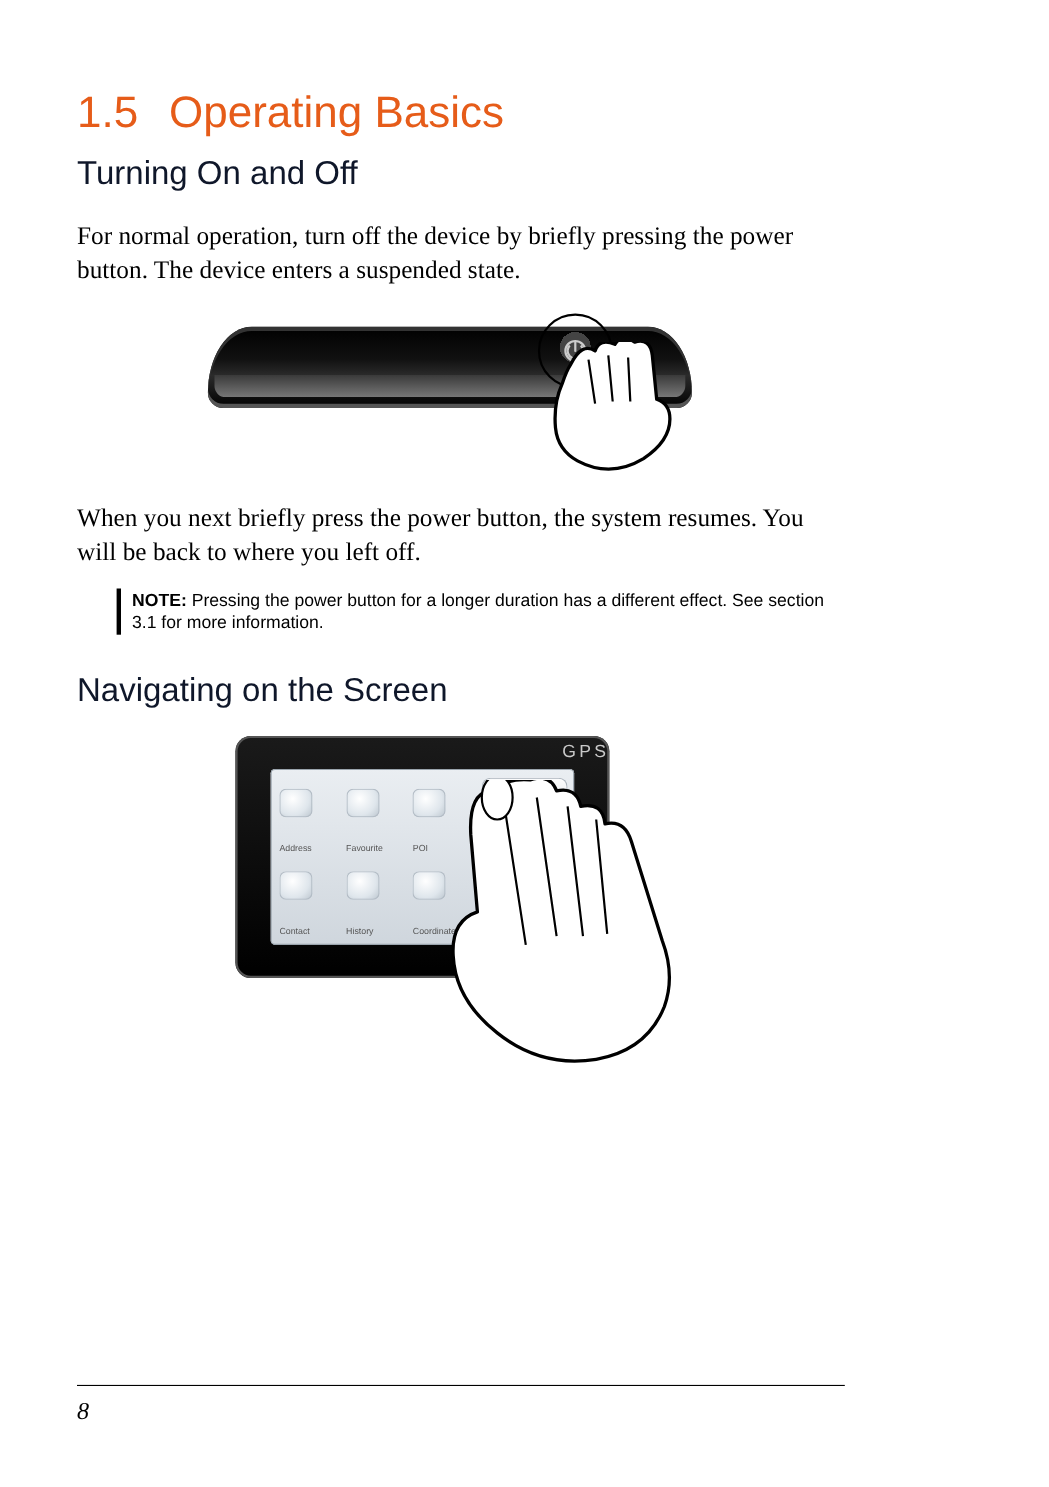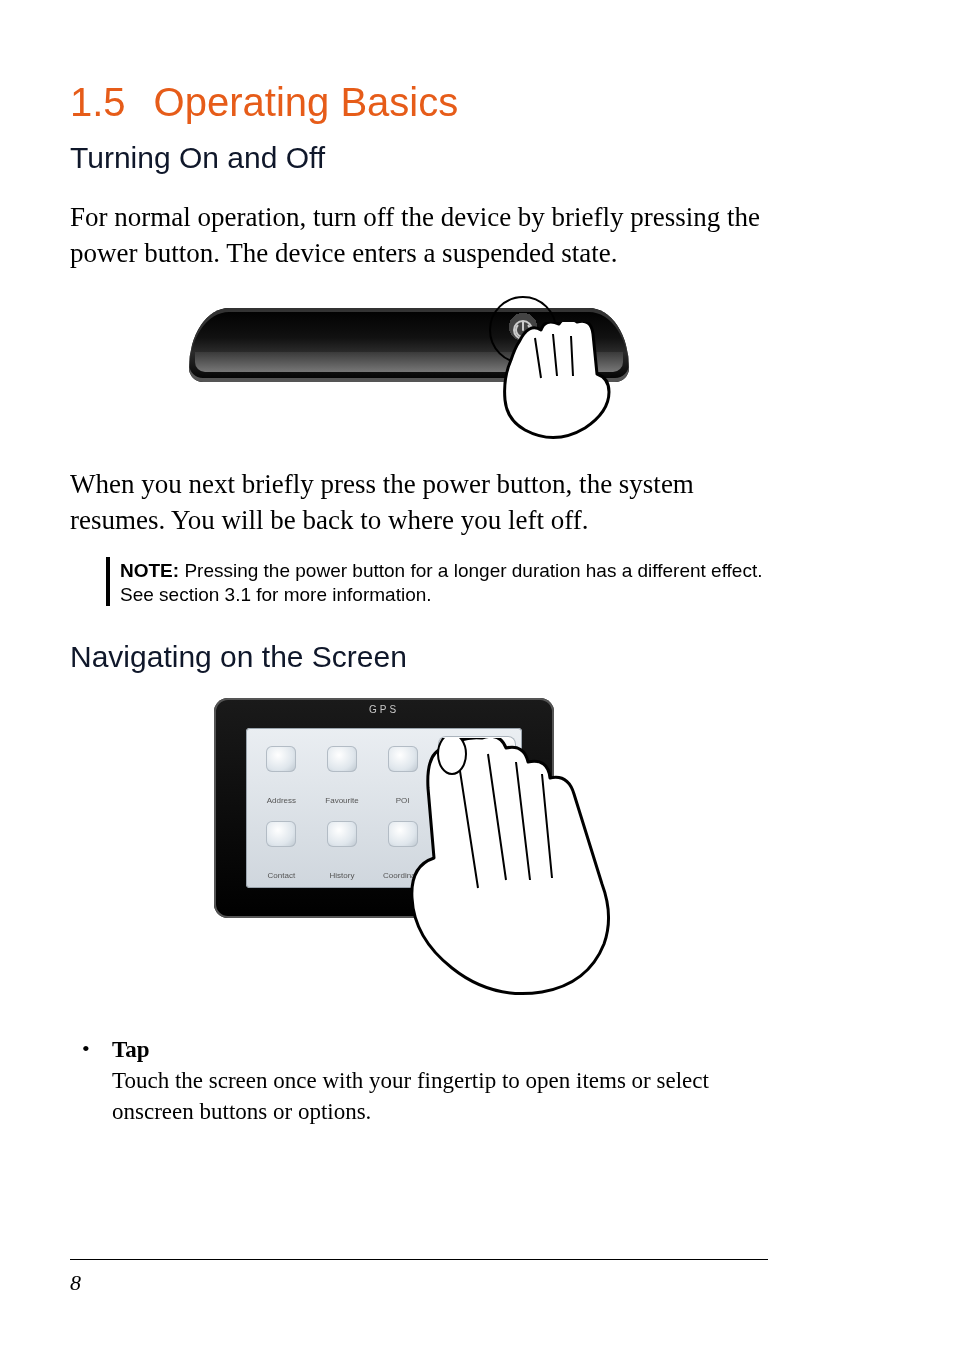--- a/index.html
+++ b/index.html
@@ -28,35 +28,35 @@
   }
   h1.section-heading .num { margin-right: 28px; }
   h2.subheading {
     font-family: Arial, Helvetica, sans-serif;
     font-weight: 400;
     color: #0f172a;
     font-size: 30px;
     margin: 0 0 24px 0;
   }
   p.body {
-    font-size: 27px;
+    font-size: 23px;
     line-height: 1.35;
     margin: 0 0 18px 0;
     font-family: Liberation Serif, serif;
   }
   .fig {
     display: flex;
     justify-content: center;
     margin: 14px 0 26px 0;
   }
   .note-block {
     display: flex;
     margin: 0 0 34px 36px;
     font-family: Arial, Helvetica, sans-serif;
-    font-size: 19px;
+    font-size: 16px;
     line-height: 1.25;
   }
   .note-bar {
     width: 4px;
     background: #000;
     margin-right: 10px;
     flex: 0 0 4px;
   }
   .note-text { padding-top: 2px; }
   ul.actions {
@@ -139,24 +139,24 @@
   .gps .frame {
     position: absolute;
     left: 0; top: 0;
     width: 340px; height: 220px;
     background: linear-gradient(#1a1a1a, #000);
     border-radius: 14px;
     box-shadow: inset 0 0 0 2px #555;
   }
   .gps .frame .topbar {
     position:absolute; left:0; right:0; top:6px; height:20px;
-    text-align:center;
+    text-align:right;
     color:#c9c9c9;
     font-family: Arial, sans-serif;
-    font-size:10px;
+    font-size:16px;
     letter-spacing:3px;
   }
   .gps .frame .botlogo {
     position:absolute; left:0; right:0; bottom:6px; height:18px;
     text-align:right; color:#ddd;
     font-family: Arial, sans-serif; font-size:11px; font-style:italic;
   }
   .gps .screen {
     position: absolute;
     left: 32px; top: 30px;
@@ -167,21 +167,21 @@
   }
   .gps .grid {
     position:absolute; left:8px; top:8px;
     width: 176px; height: 144px;
     display:grid;
     grid-template-columns: repeat(3, 1fr);
     grid-template-rows: repeat(2, 1fr);
     gap: 6px 6px;
   }
   .gps .tile {
-    display:flex; flex-direction:column; align-items:center; justify-content:flex-end;
+    display:flex; flex-direction:column; justify-content:flex-end;
     font-family: Arial, sans-serif;
     font-size: 8px; color:#555;gap:20px;
   }
   .gps .tile .ico {
     width: 30px; height: 26px;
     background: radial-gradient(circle at 40% 35%, #fff, #dfe6ec 60%, #b9c3cc);
     border-radius: 6px;
     margin-bottom: 4px;
     box-shadow: inset 0 0 0 1px #b3bcc5;
   }
@@ -304,23 +304,17 @@
         <div class="botlogo">mio</div>
       </div>
       <svg class="hand2" viewBox="0 0 250 280">
         <path d="M60 10 q-18 4 -16 40 l6 70 q-24 8 -22 40 q2 40 40 70 q40 32 90 24 q46 -8 62 -48 q10 -28 -2 -60 l-28 -90 q-6 -20 -24 -16 q-2 -20 -22 -16 q-4 -18 -22 -14 q-6 -16 -24 -10 q-20 -2 -38 10 z" fill="#fff" stroke="#000" stroke-width="3" stroke-linejoin="round"></path>
         <path d="M74 20 l20 130 M104 16 l18 126 M132 24 l14 118 M158 36 l10 104" fill="none" stroke="#000" stroke-width="2"></path>
         <ellipse cx="68" cy="16" rx="14" ry="20" fill="#fff" stroke="#000" stroke-width="2"></ellipse>
       </svg>
     </div>
   </div>
 
-  <ul class="actions">
-    <li>
-      <span class="term">Tap</span>
-      <span>Touch the screen once with your fingertip to open items or select onscreen buttons or options.</span>
-    </li>
-  </ul>
 
   <div class="footer-rule"></div>
   <div class="page-num">8</div>
 
 </div>
 
 </body></html>

